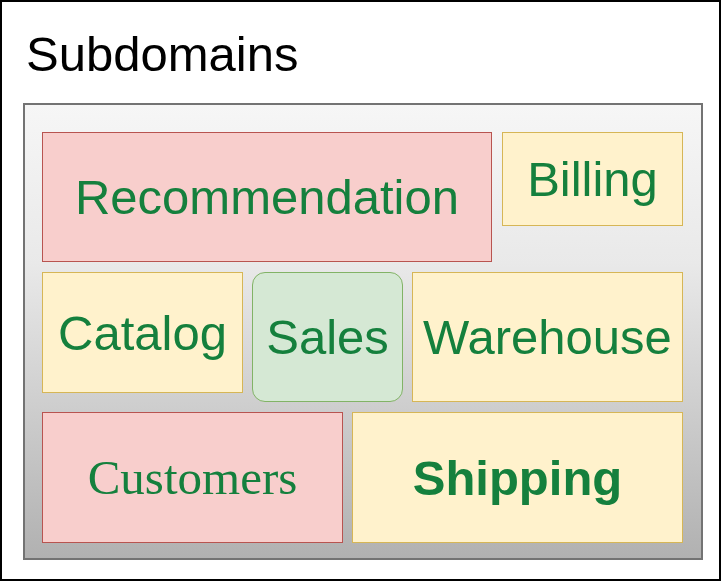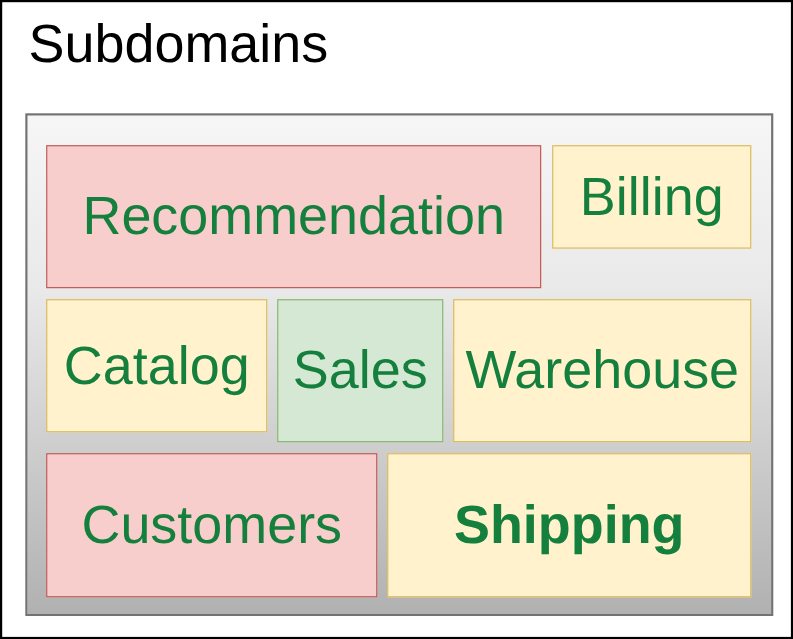--- a/index.html
+++ b/index.html
@@ -9,21 +9,21 @@
     height: 581px;
     box-sizing: border-box;
     border: 2px solid #000000;
     background: #ffffff;
     overflow: hidden;
     font-family: "Liberation Sans", "DejaVu Sans", sans-serif;
   }
   .diagram-title {
     position: absolute;
     left: 24px;
-    top: 12px;
+    top: 26px;
     font-size: 49px;
     line-height: 1.1;
     color: #000000;
     white-space: nowrap;
   }
   .container {
     position: absolute;
     left: 21px;
     top: 101px;
     width: 680px;
@@ -67,29 +67,29 @@
     </div>
 
     <div class="box box-billing" style="background: rgb(255, 242, 204); border-color: rgb(214, 182, 86);">
       <span>Billing</span>
     </div>
 
     <div class="box box-catalog" style="background: rgb(255, 242, 204); border-color: rgb(214, 182, 86);">
       <span>Catalog</span>
     </div>
 
-    <div class="box box-sales" style="background: rgb(213, 232, 212); border-color: rgb(130, 179, 102);">
+    <div class="box box-sales" style="background: rgb(213, 232, 212); border-color: rgb(130, 179, 102); border-radius: 13px;">
       <span>Sales</span>
     </div>
 
     <div class="box box-warehouse" style="background: rgb(255, 242, 204); border-color: rgb(214, 182, 86);">
       <span>Warehouse</span>
     </div>
 
-    <div class="box box-customers" style="background: rgb(248, 206, 204); border-color: rgb(184, 84, 80);">
+    <div class="box box-customers" style="background: rgb(248, 206, 204); border-color: rgb(184, 84, 80); font-family: Liberation Serif, serif;">
       <span>Customers</span>
     </div>
 
     <div class="box box-shipping" style="background: rgb(255, 242, 204); border-color: rgb(214, 182, 86); font-weight: bold;">
       <span>Shipping</span>
     </div>
 
   </div>
 </div>
 

